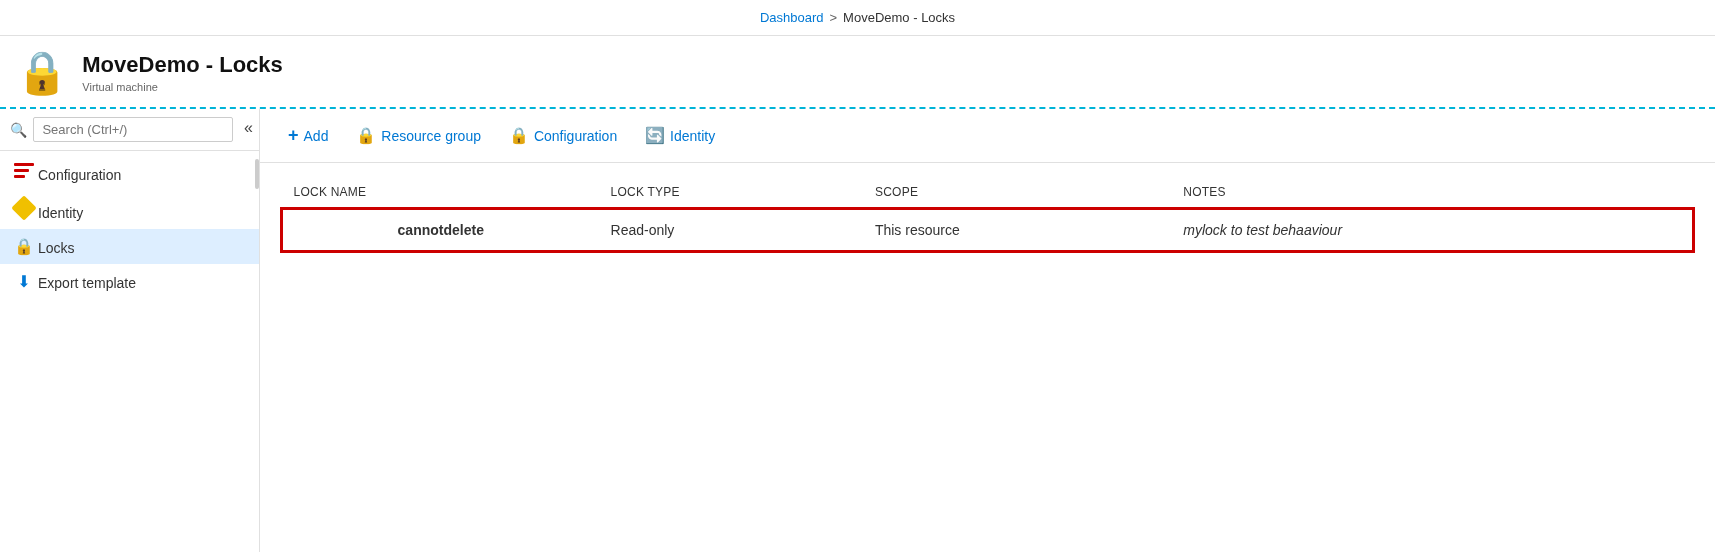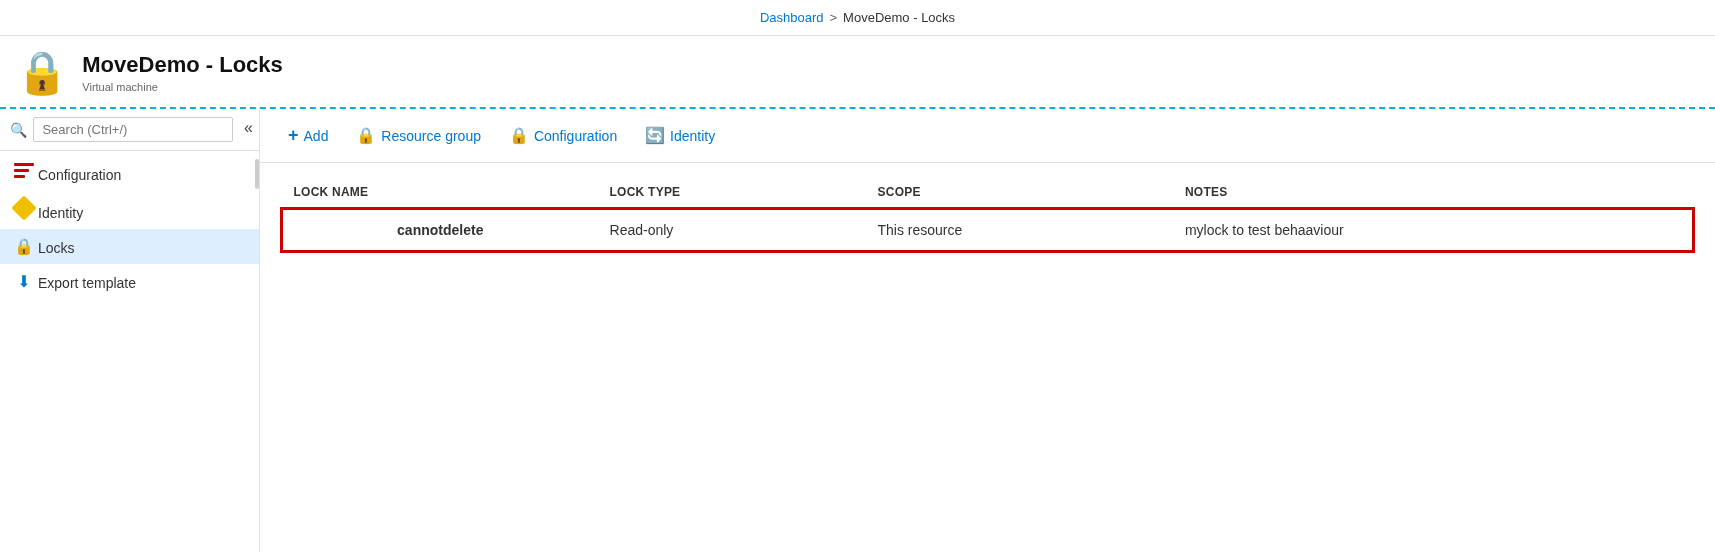--- a/index.html
+++ b/index.html
@@ -154,21 +154,21 @@
     }
 
     
     .locks-table {
       width: 100%;
       border-collapse: collapse;
     }
     .locks-table thead tr th {
       text-align: left;
       font-size: 12px;
-      font-weight: 700;
+      font-weight: 400;
       color: #333;
       padding: 6px 12px 8px 12px;
       border-bottom: 1px solid #e0e0e0;
       text-transform: uppercase;
       letter-spacing: 0.02em;
       margin-top: 20px;
     }
     .locks-table tbody tr {
       border: 3px solid #e00;
     }
@@ -189,20 +189,21 @@
     .highlighted-row td {
       border-top: 3px solid #cc0000 !important;
       border-bottom: 3px solid #cc0000 !important;
     }
     .highlighted-row td:first-child {
       border-left: 3px solid #cc0000 !important;
       text-align: center;
     }
     .highlighted-row td:last-child {
       border-right: 3px solid #cc0000 !important;
+      font-style: italic;
     }
 
     
     .icon-config {
       display: inline-block;
       width: 20px;
       height: 16px;
       position: relative;
     }
     .icon-config span {

